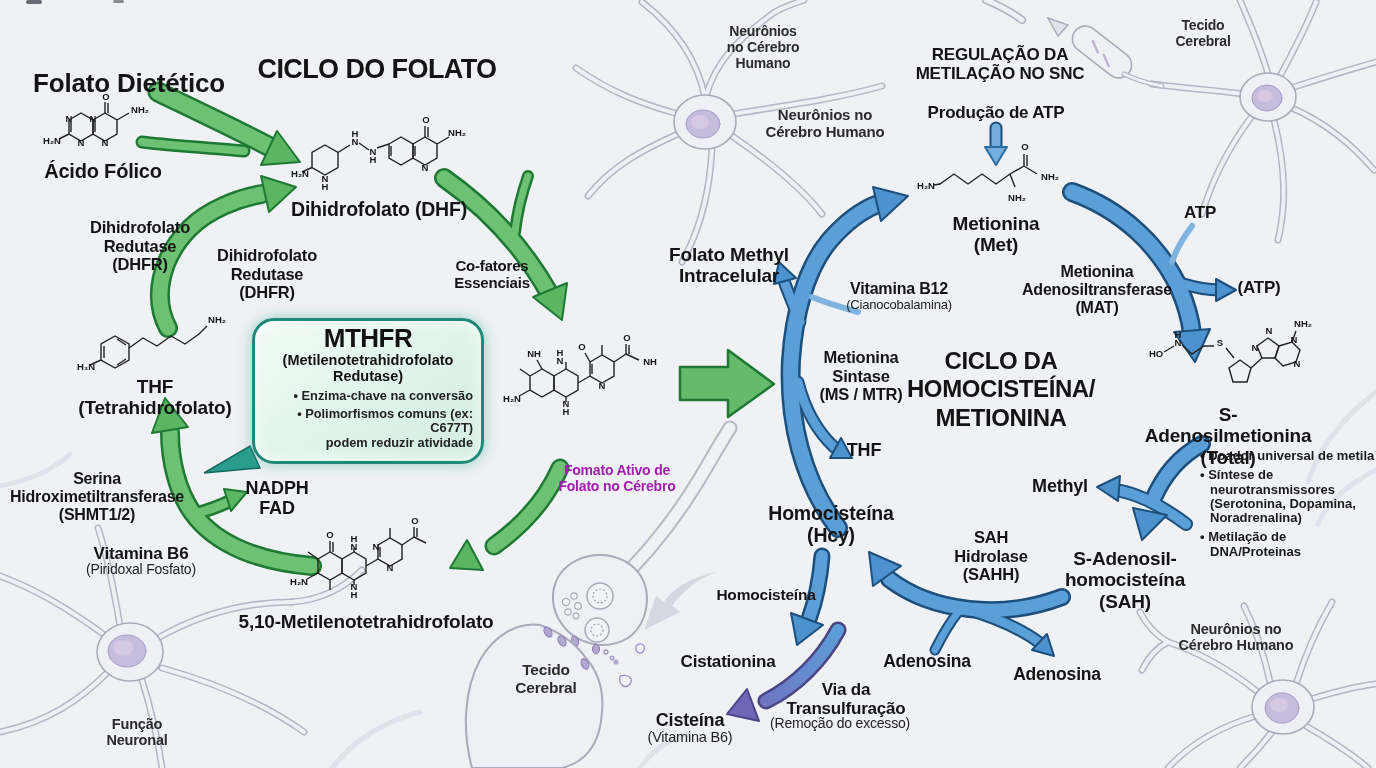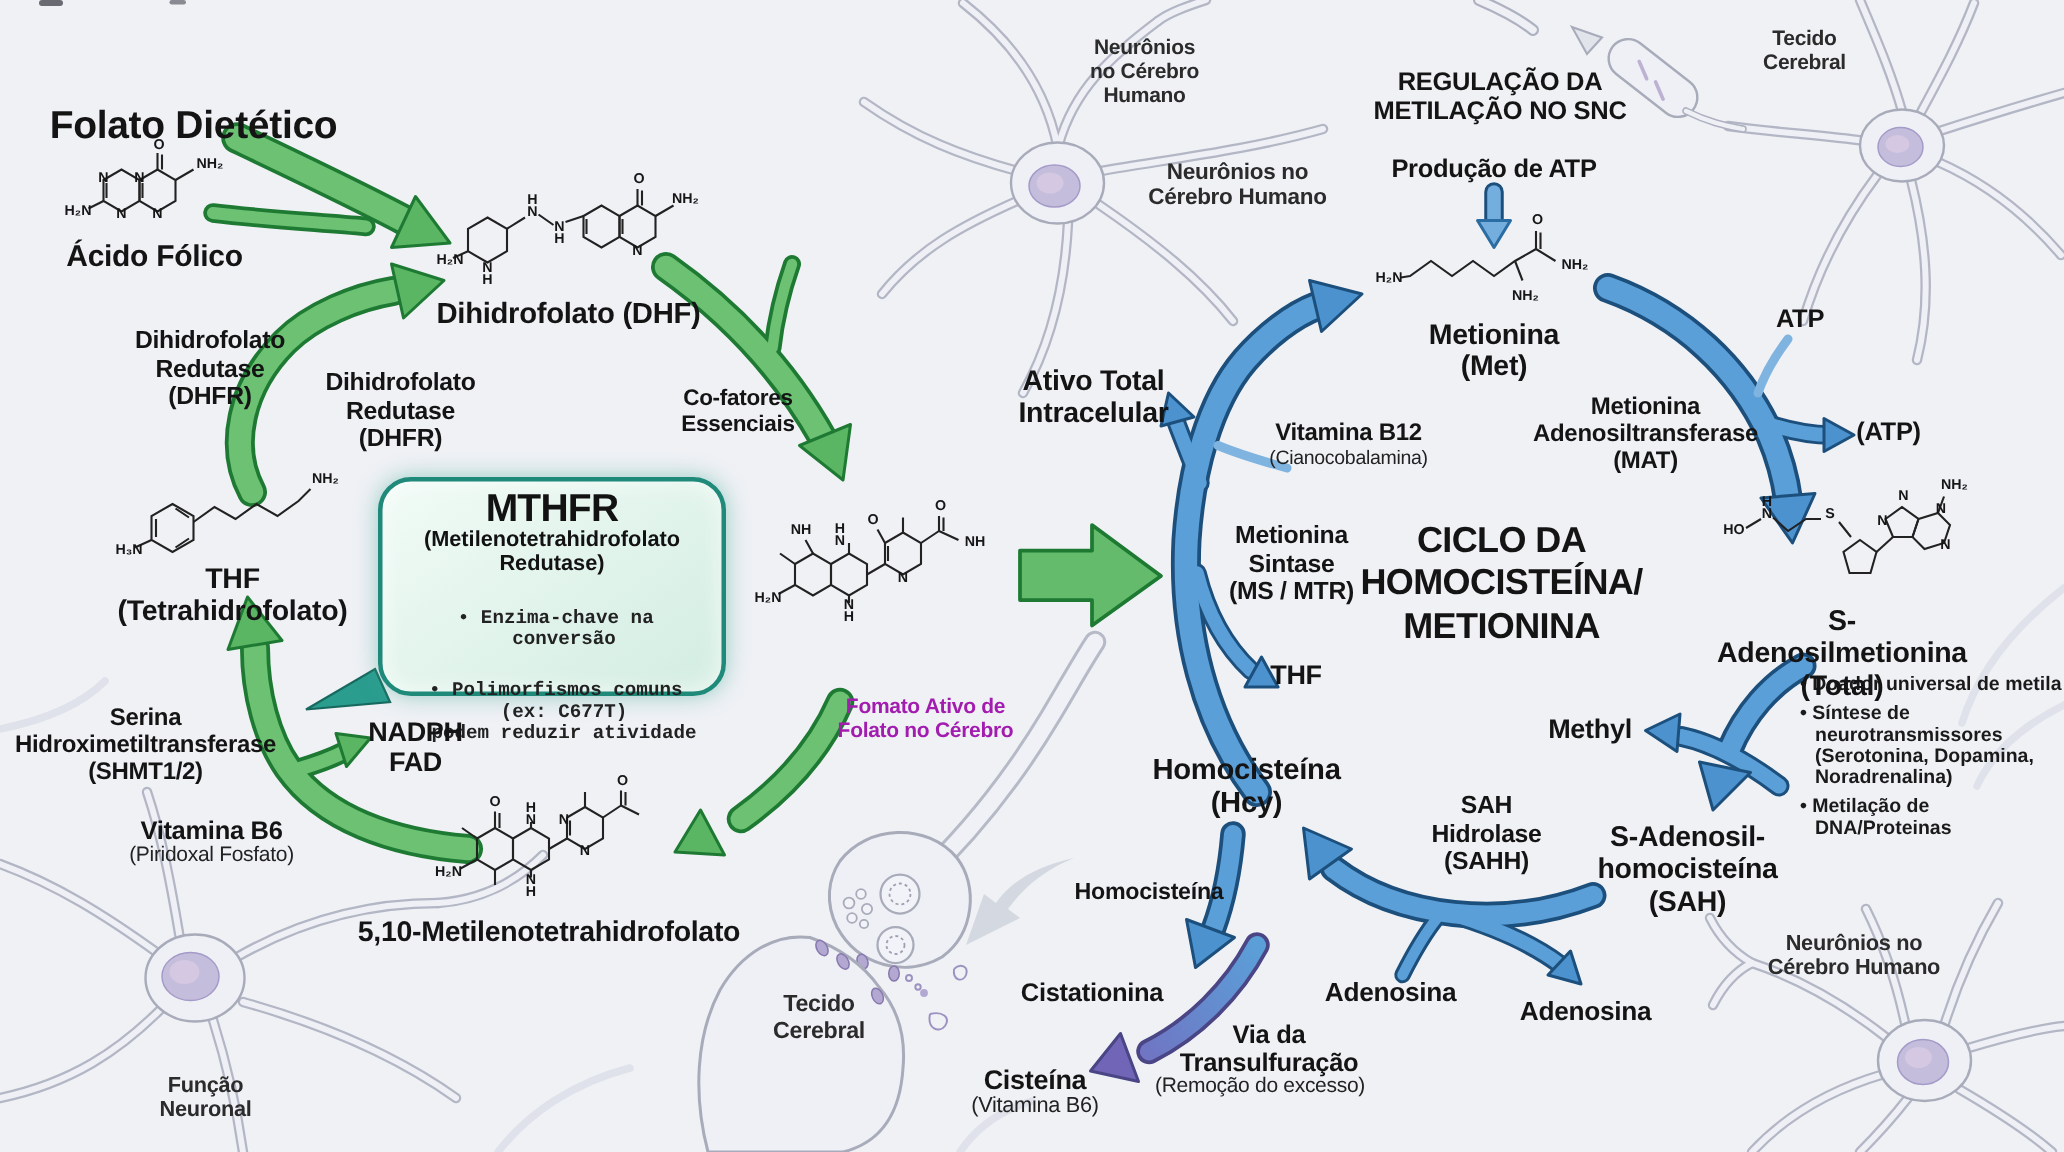--- a/index.html
+++ b/index.html
@@ -9,22 +9,22 @@
   .lb{position:absolute;transform:translateX(-50%);text-align:center;white-space:pre-line;
       font-weight:700;color:#141414;line-height:1.13;letter-spacing:-0.2px;}
   .lb.reg{font-weight:400;color:#222;}
   .mthfr{position:absolute;left:252px;top:318px;width:232px;height:146px;box-sizing:border-box;
          border:3px solid #1f8a7a;border-radius:22px;
          background:linear-gradient(145deg,#f1fbf6,#d2ede1);
          box-shadow:0 0 14px rgba(64,170,150,.5), inset 0 0 16px rgba(255,255,255,.75);
          text-align:center;padding-top:4px;}
   .mthfr .t{font-size:26px;font-weight:700;letter-spacing:-0.5px;line-height:1.05;text-align:center;}
   .mthfr .s{font-size:14.5px;font-weight:700;line-height:1.08;white-space:pre-line;margin-top:1px;}
-  .mthfr .b{text-align:center;font-size:12.8px;font-weight:700;color:#222;
-            margin:20px 8px 0 13px;padding-left:11px;text-indent:-11px;line-height:1.12;white-space:pre-line;font-family:Liberation Mono, monospace;}
+  .mthfr .b{text-align:right;font-size:12.8px;font-weight:700;color:#222;
+            margin:4px 8px 0 13px;padding-left:11px;text-indent:-11px;line-height:1.12;white-space:pre-line;}
   .samenotes{position:absolute;left:1200px;top:449px;width:178px;}
   .samenotes .b{text-align:left;font-size:13px;font-weight:700;color:#1a1a1a;
                 margin-bottom:5px;padding-left:10px;text-indent:-10px;line-height:1.1;white-space:pre-line;}
   .mol{position:absolute;}
   .mol svg{position:absolute;left:0;top:0;}
   .atom{position:absolute;transform:translate(-50%,-50%);font-weight:700;color:#161616;
         font-size:9.5px;line-height:0.82;text-align:center;white-space:pre-line;}
 </style>
 </head>
 <body>
@@ -413,20 +413,21 @@
 <div class="samenotes">
   <div class="b">• Doador universal de metila</div>
   <div class="b">• Síntese de neurotransmissores
 (Serotonina, Dopamina,
 Noradrenalina)</div>
   <div class="b">• Metilação de
 DNA/Proteinas</div>
 </div>
 
 <div class="lb" style="left:129px;top:69px;font-size:26px">Folato Dietético</div>
+<div class="lb" style="left:377px;top:54px;font-size:27px;letter-spacing:-0.6px">CICLO DO FOLATO</div>
 <div class="lb" style="left:103px;top:160px;font-size:20px">Ácido Fólico</div>
 <div class="lb" style="left:379px;top:198px;font-size:19.5px">Dihidrofolato (DHF)</div>
 <div class="lb" style="left:140px;top:218px;font-size:16.5px">Dihidrofolato
 Redutase
 (DHFR)</div>
 <div class="lb" style="left:267px;top:246px;font-size:16.5px">Dihidrofolato
 Redutase
 (DHFR)</div>
 <div class="lb" style="left:492px;top:258px;font-size:15px">Co-fatores
 Essenciais</div>
@@ -435,21 +436,21 @@
 <div class="lb" style="left:97px;top:470px;font-size:16px">Serina
 Hidroximetiltransferase
 (SHMT1/2)</div>
 <div class="lb" style="left:277px;top:478px;font-size:18px">NADPH
 FAD</div>
 <div class="lb" style="left:141px;top:544px;font-size:17px">Vitamina B6</div>
 <div class="lb reg" style="left:141px;top:562px;font-size:14px">(Piridoxal Fosfato)</div>
 <div class="lb" style="left:366px;top:611px;font-size:19px">5,10-Metilenotetrahidrofolato</div>
 <div class="lb" style="left:617px;top:463px;font-size:14px;color:#a21caf">Fomato Ativo de
 Folato no Cérebro</div>
-<div class="lb" style="left:729px;top:244px;font-size:19px">Ativo Total
+<div class="lb" style="left:729px;top:244px;font-size:19px">Folato Methyl
 Intracelular</div>
 <div class="lb" style="left:899px;top:280px;font-size:16px">Vitamina B12</div>
 <div class="lb reg" style="left:899px;top:298px;font-size:13px">(Cianocobalamina)</div>
 <div class="lb" style="left:861px;top:348px;font-size:16.5px">Metionina
 Sintase
 (MS / MTR)</div>
 <div class="lb" style="left:864px;top:440px;font-size:18px">THF</div>
 <div class="lb" style="left:1001px;top:347px;font-size:24px;line-height:1.18;letter-spacing:-0.4px">CICLO DA
 HOMOCISTEÍNA/
 METIONINA</div>

